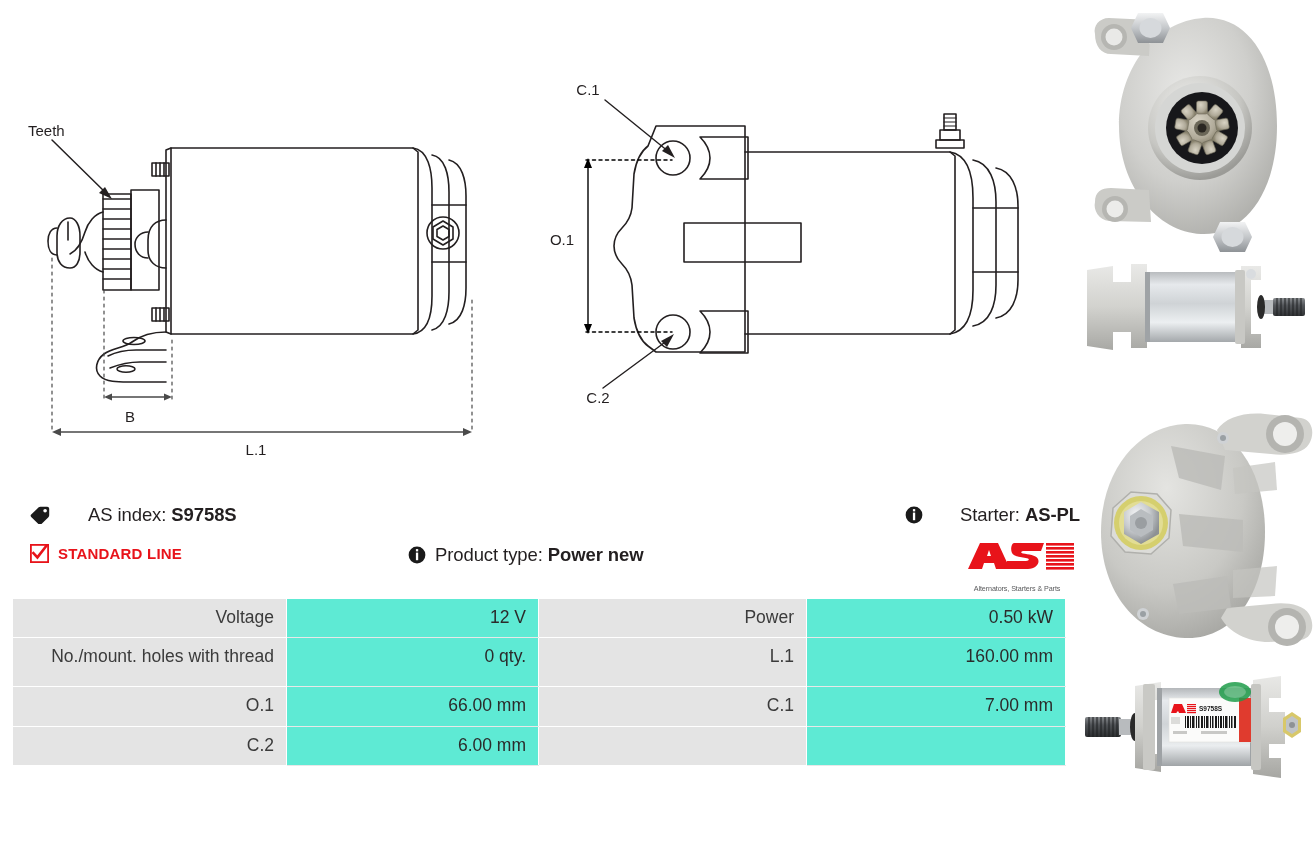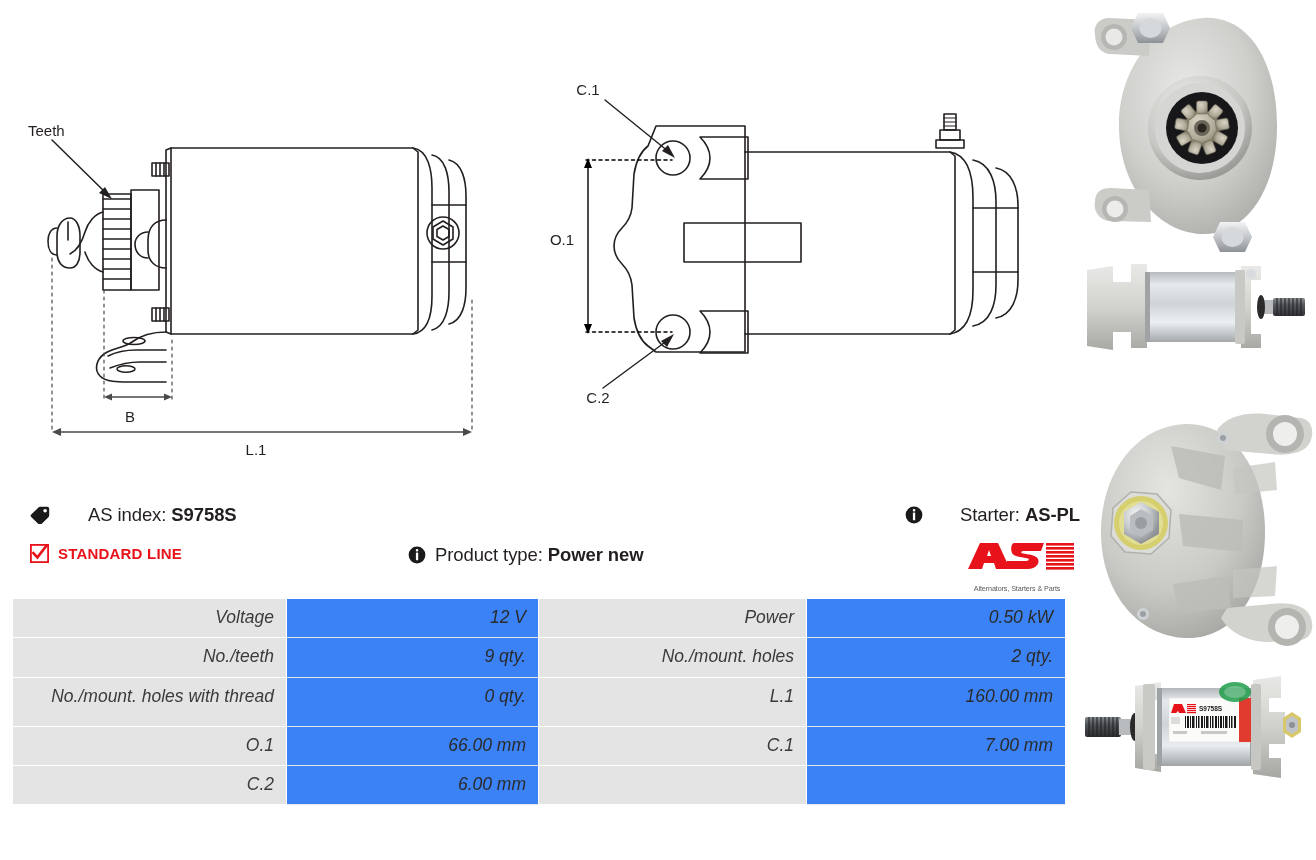--- a/index.html
+++ b/index.html
@@ -98,32 +98,32 @@
     padding: 8px 12px 9px 12px;
     vertical-align: top;
     line-height: 1.22;
   }
   #spec-table td.lbl {
     background: #e4e4e4;
     color: #3b3b3b;
     text-align: right;
   }
   #spec-table td.val {
-    background: #3b82f6;
+    background: #5eead4;
     color: #2b2b2b;
     text-align: right;
     border-bottom: 1px solid #e8e8e8;
     border-top: 1px solid #ffffff;
   }
   #spec-table td.lbl.c1 { width: 274px; }
   #spec-table td.val.c2 { width: 252px; }
   #spec-table td.lbl.c3 { width: 268px; }
   #spec-table td.val.c4 { width: 259px; }
   #spec-table tr.tall td { height: 49px; }
-  #spec-table tr td { height: 38px; font-style: italic; }
+  #spec-table tr td { height: 38px; }
 
   
   #photos {
     position: absolute;
     left: 1075px; top: 0;
     width: 241px; height: 860px;
   }
   .photo {
     position: absolute;
     left: 0;
@@ -354,26 +354,20 @@
     <div class="logo-tag">Alternators, Starters &amp; Parts</div>
   </div>
 
   <table id="spec-table">
     <tbody>
       <tr>
         <td class="lbl c1">Voltage</td>
         <td class="val c2">12 V</td>
         <td class="lbl c3">Power</td>
         <td class="val c4">0.50 kW</td>
-      </tr>
-      <tr>
-        <td class="lbl c1">No./teeth</td>
-        <td class="val c2">9 qty.</td>
-        <td class="lbl c3">No./mount. holes</td>
-        <td class="val c4">2 qty.</td>
       </tr>
       <tr class="tall">
         <td class="lbl c1">No./mount. holes with thread</td>
         <td class="val c2">0 qty.</td>
         <td class="lbl c3">L.1</td>
         <td class="val c4">160.00 mm</td>
       </tr>
       <tr>
         <td class="lbl c1">O.1</td>
         <td class="val c2">66.00 mm</td>

